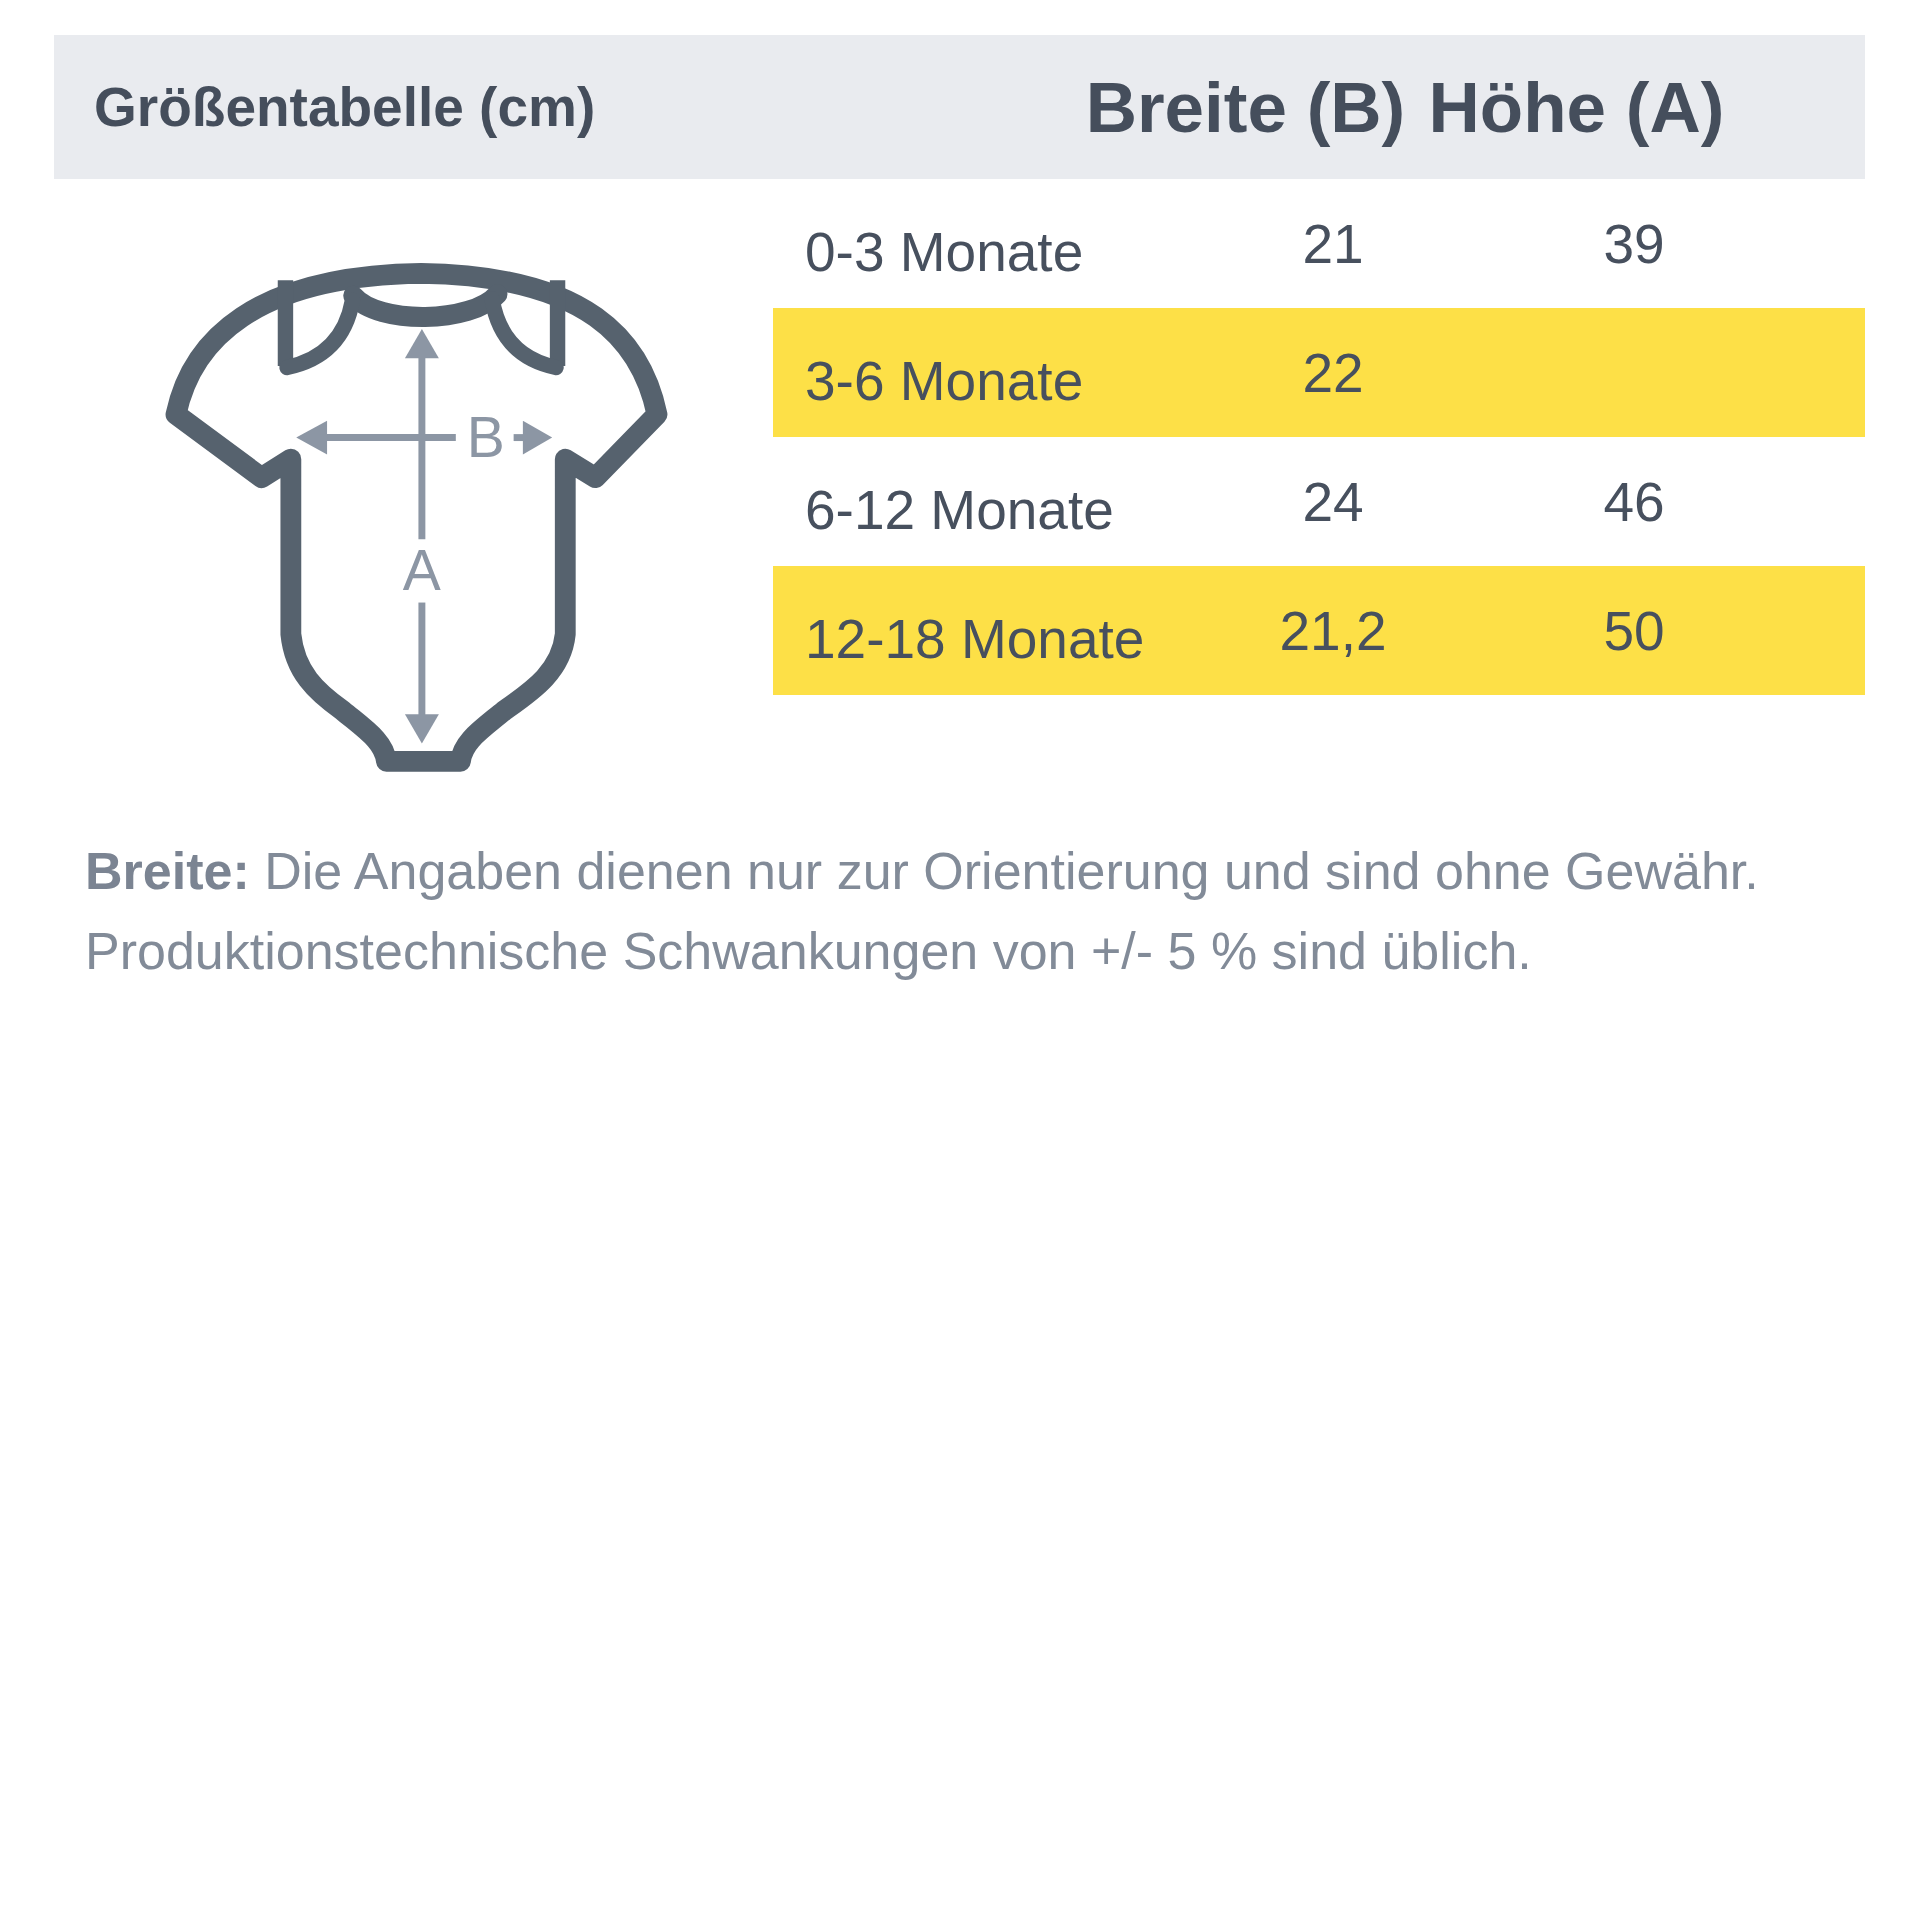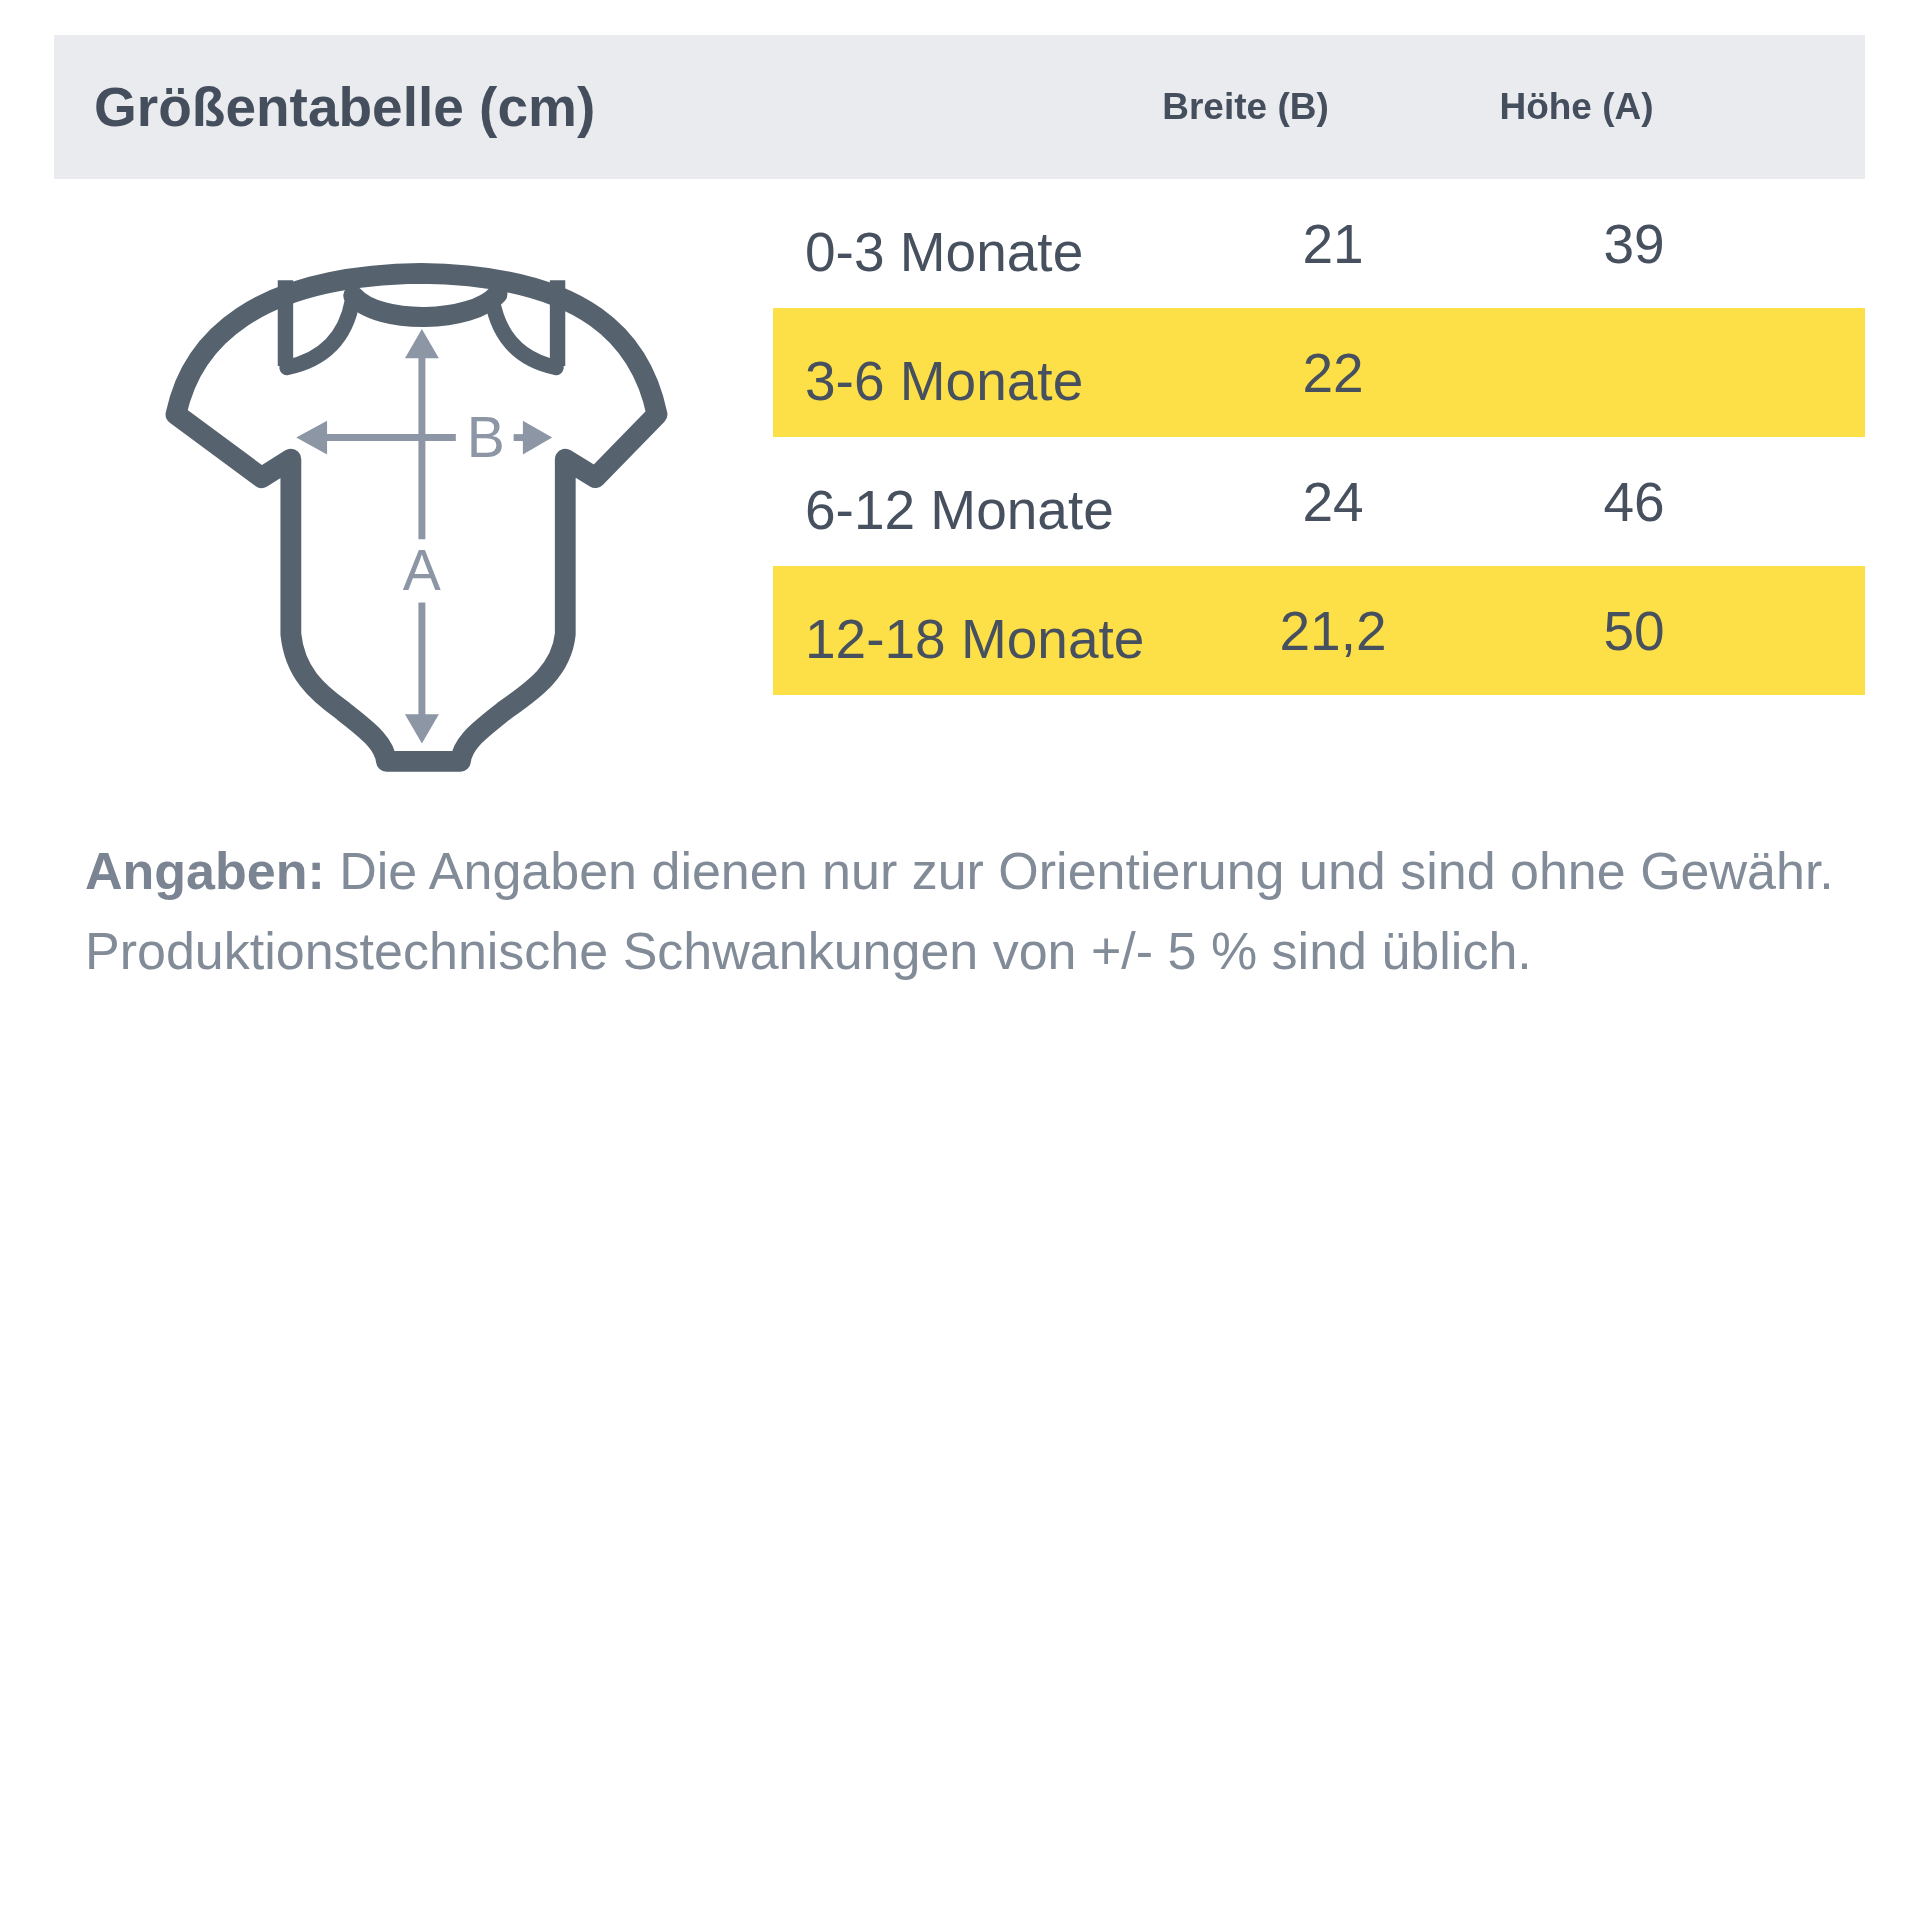--- a/index.html
+++ b/index.html
@@ -28,21 +28,21 @@
     left: 40px; top: 0; height: 144px;
     display: flex; align-items: center;
     font-size: 55px; font-weight: 700;
     color: #454e5c;
     white-space: nowrap;
   }
   .col-head {
     position: absolute; top: 0; height: 144px;
     width: 385px;
     display: flex; align-items: center; justify-content: center;
-    font-size: 37px; font-weight: 700;
+    font-size: 71px; font-weight: 700;
     color: #454e5c;
     white-space: nowrap;
   }
   .col-head.breite { left: 999px; }
   .col-head.hoehe  { left: 1330px; }
 
   
   .rows {
     position: absolute;
     left: 773px; top: 179px;
@@ -151,18 +151,18 @@
       <span class="cell num-a">46</span>
     </div>
     <div class="row alt">
       <span class="cell label">12-18 Monate</span>
       <span class="cell num-b">21,2</span>
       <span class="cell num-a">50</span>
     </div>
   </div>
 
   <div class="note">
-    <div><b>Angaben:</b> <span>Die Angaben dienen nur zur Orientierung und sind ohne Gewähr.</span></div>
+    <div><b>Breite:</b> <span>Die Angaben dienen nur zur Orientierung und sind ohne Gewähr.</span></div>
     <div><span>Produktionstechnische Schwankungen von +/- 5 % sind üblich.</span></div>
   </div>
 
 </div>
 
 
 </body></html>

